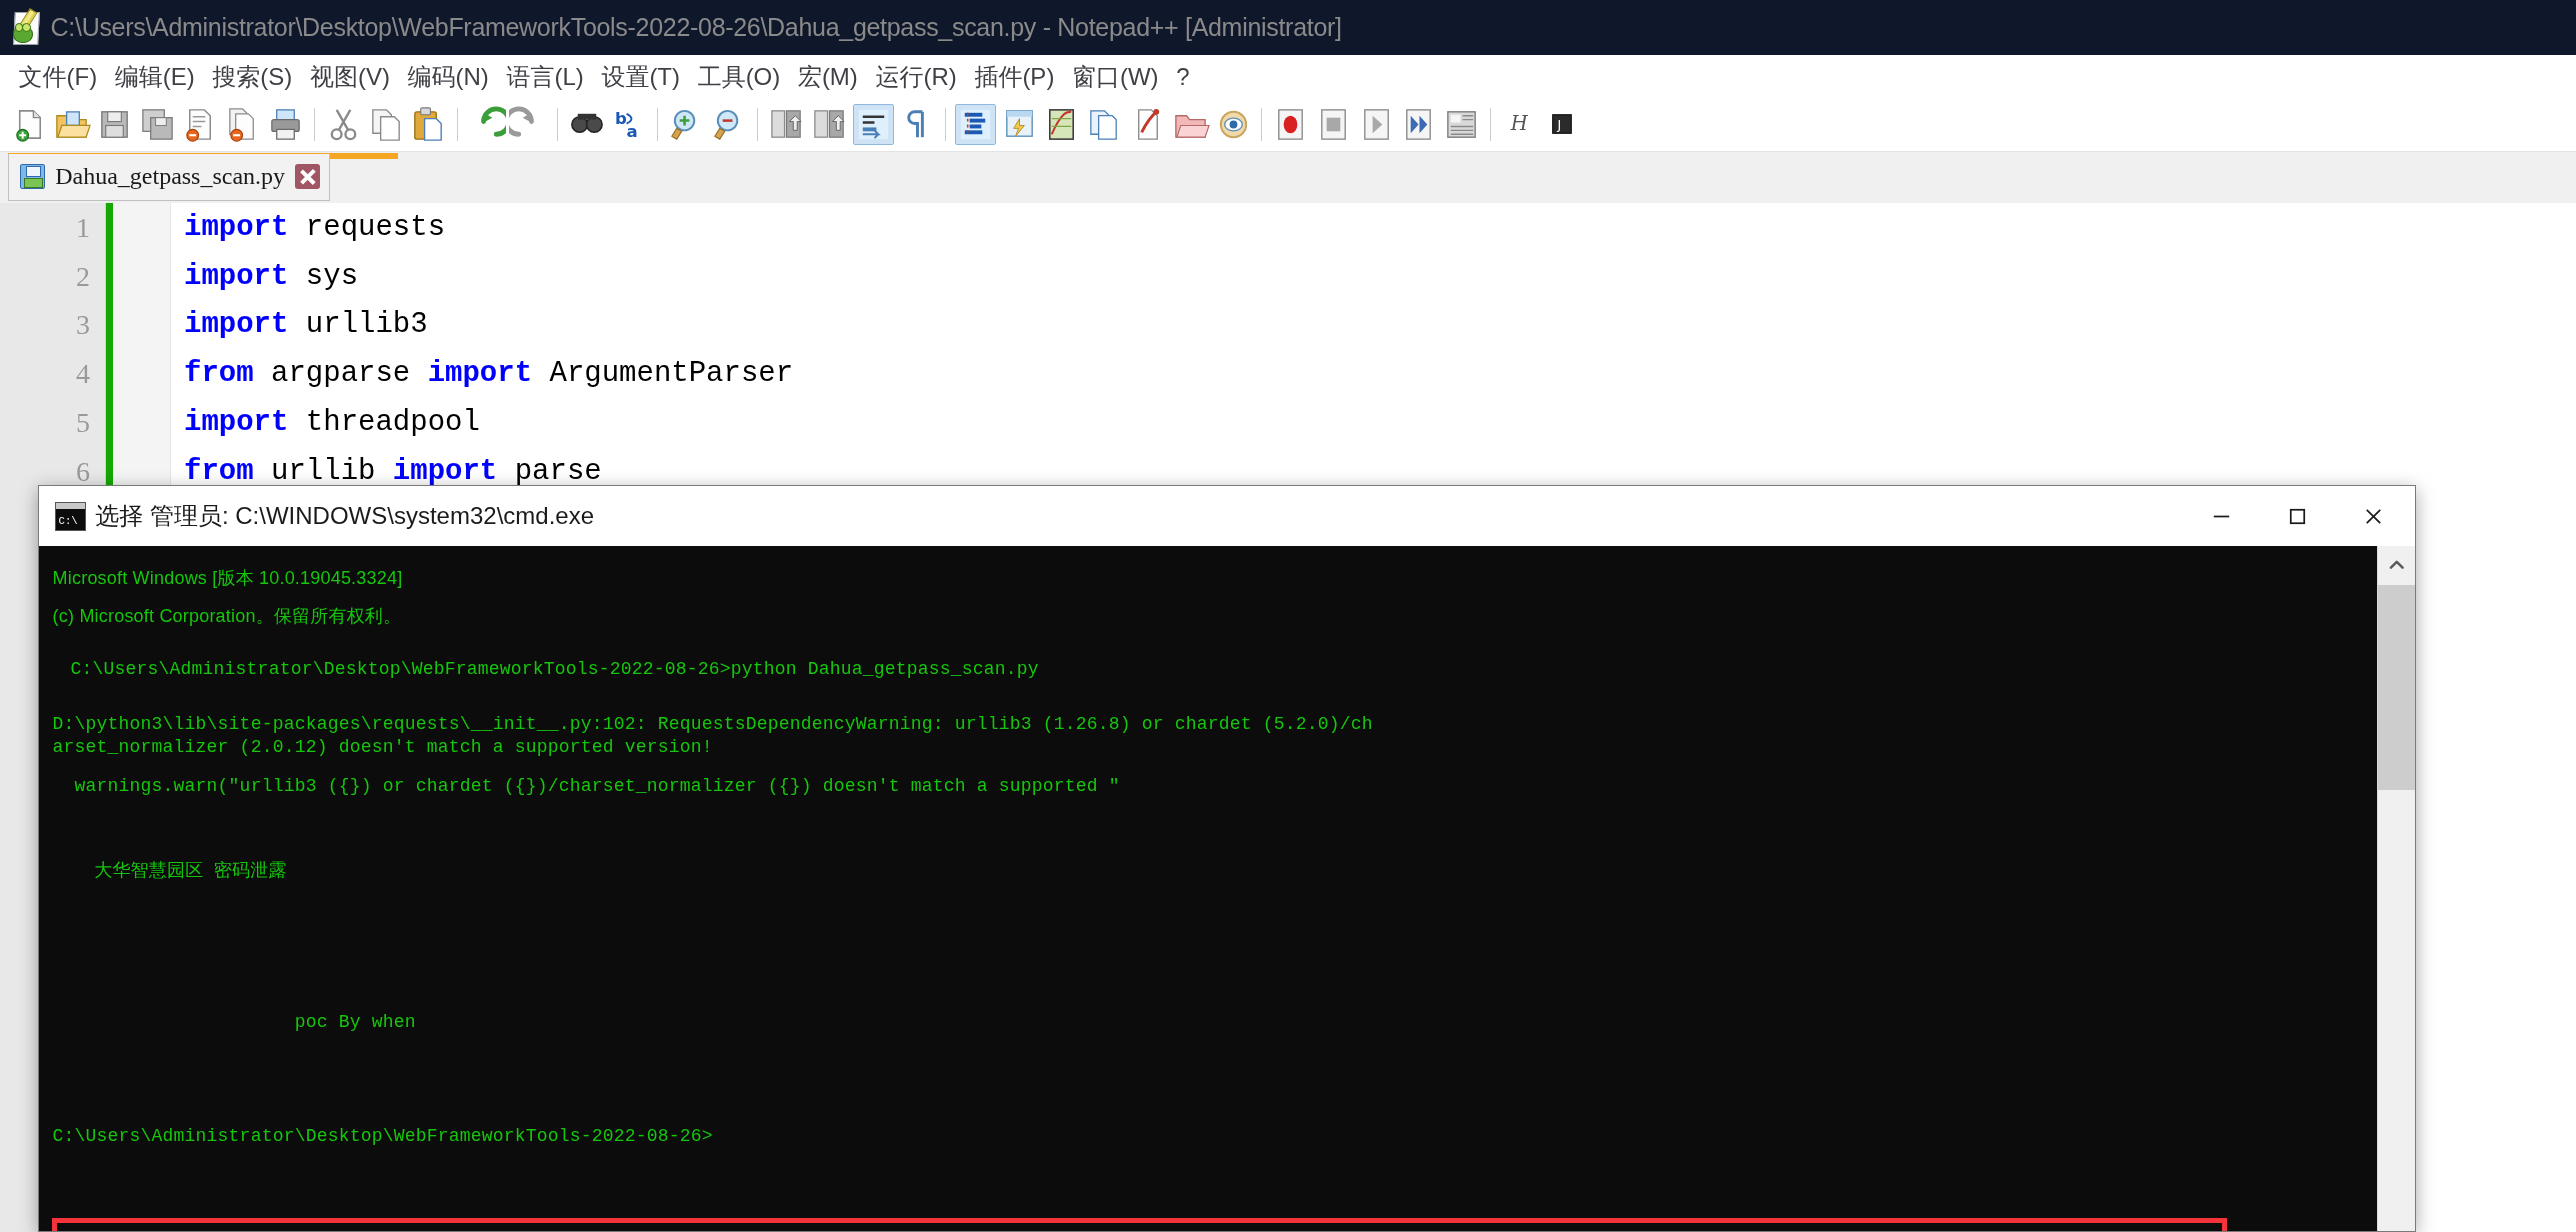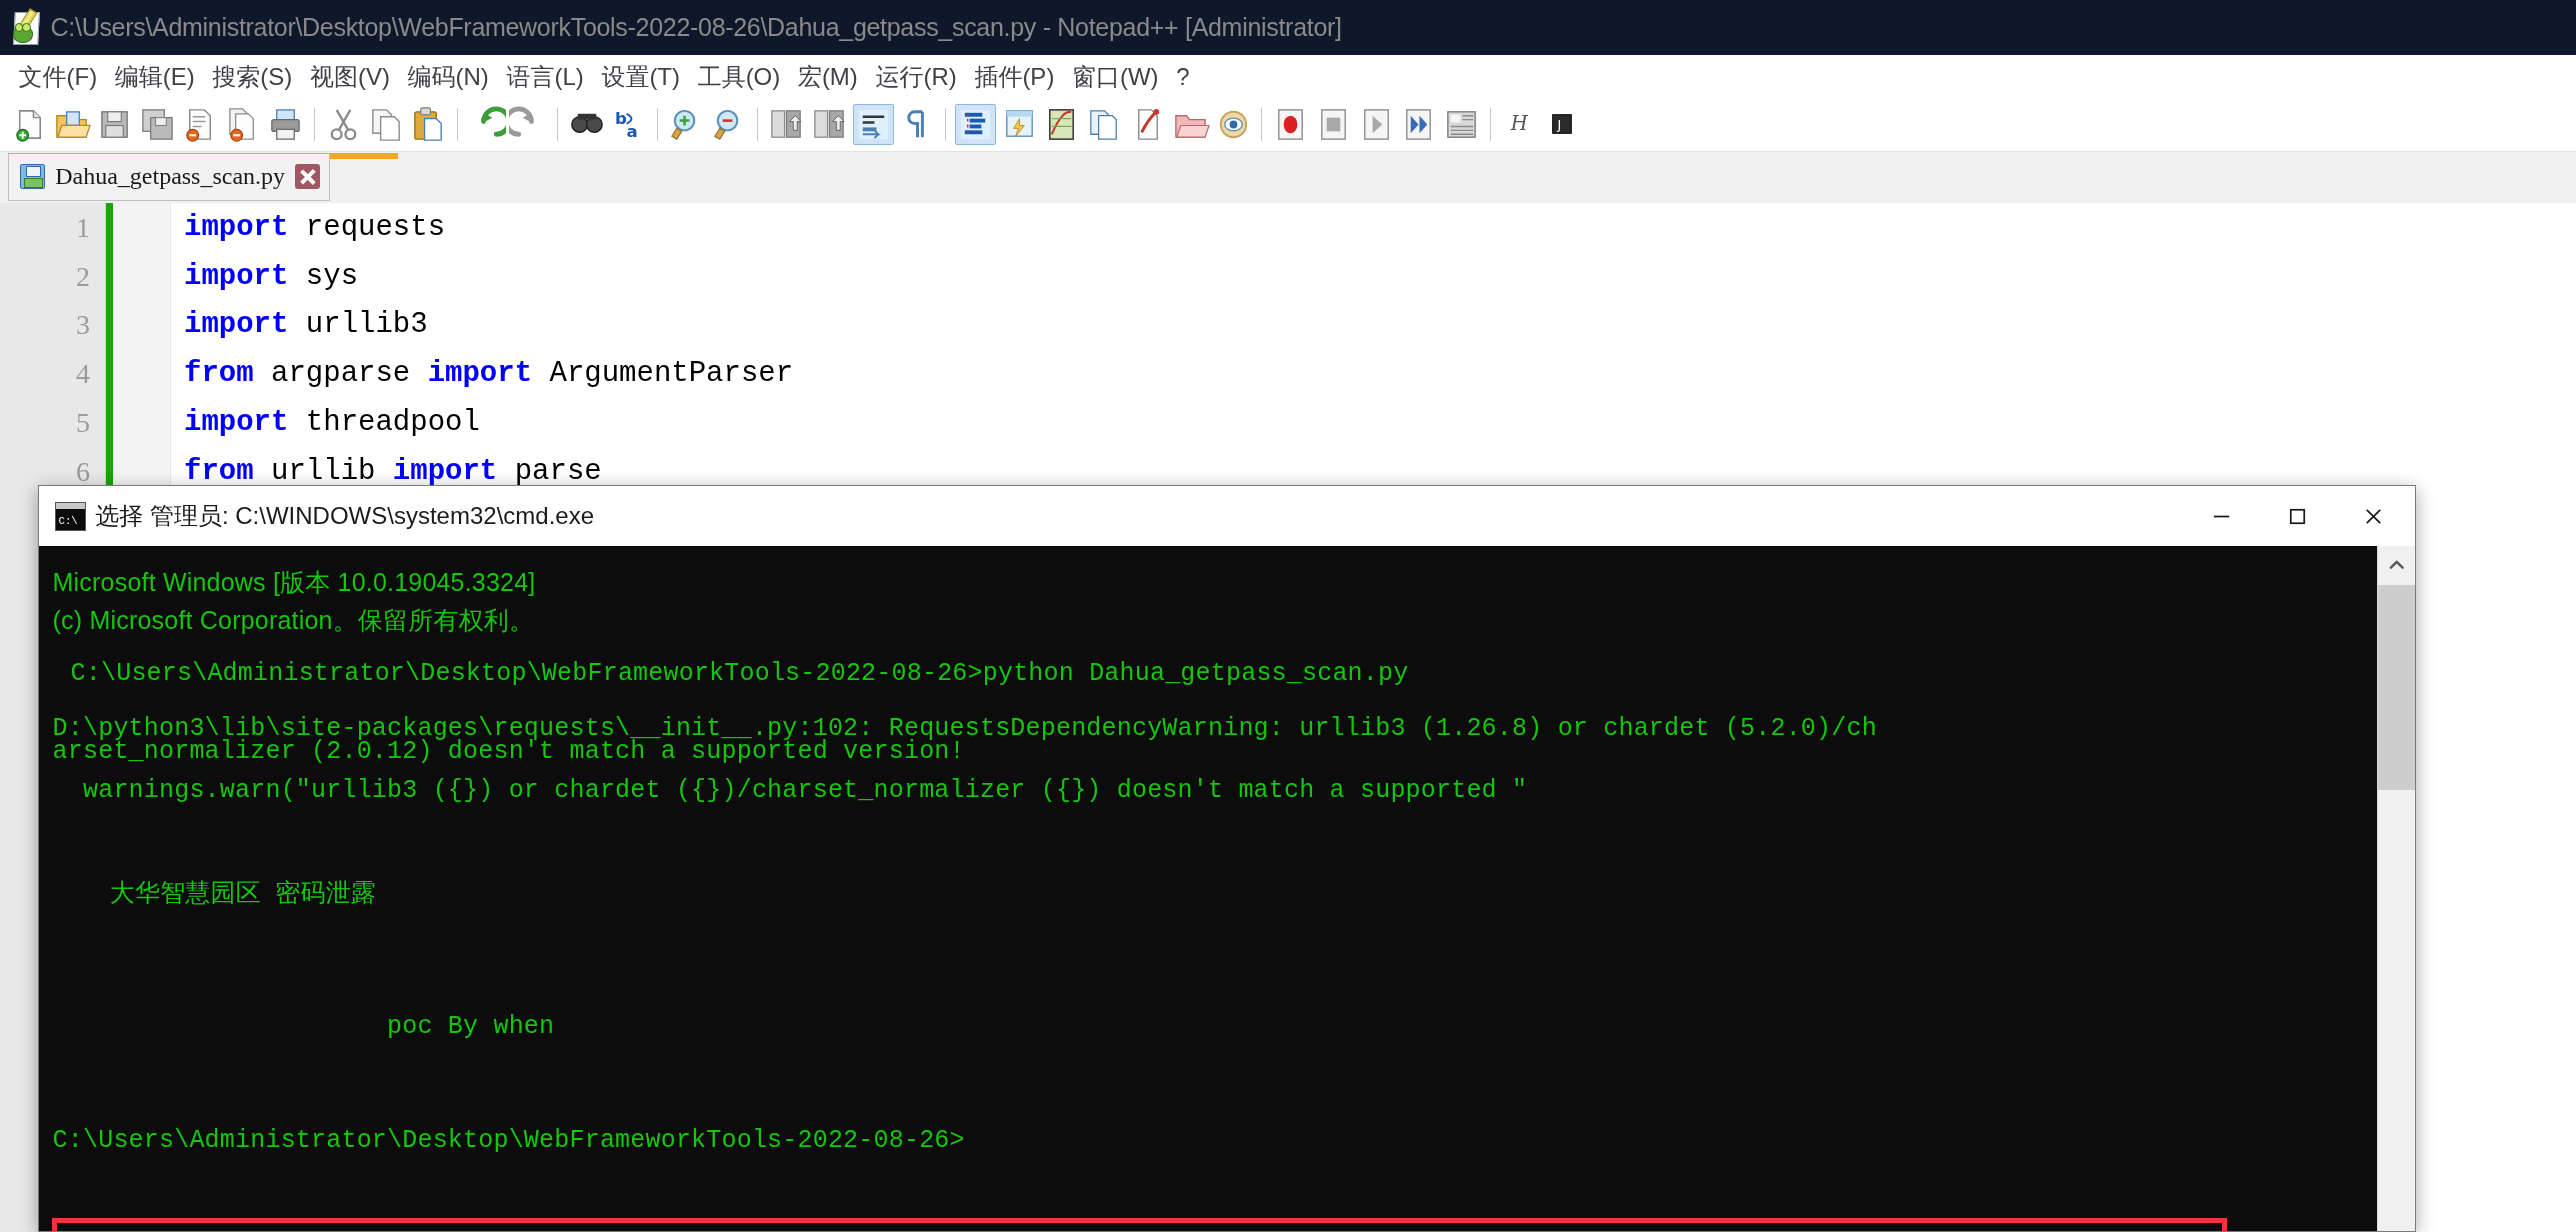--- a/index.html
+++ b/index.html
@@ -281,21 +281,21 @@
   #cmd-console {
     position: absolute; left: 0; top: 60px;
     width: 100%; height: 685px;
     background: #0c0c0c;
     overflow: hidden;
   }
   .con-line {
     position: absolute;
     left: 13.6px;
     font-family: "Liberation Mono", monospace;
-    font-size: 25px;
+    font-size: 18px;
     color: #16c60c;
     white-space: pre;
     letter-spacing: 0.2px;
   }
   .con-line.cjk { font-family: "Liberation Sans", sans-serif; }
 
   
   #cmd-scroll {
     position: absolute; right: 0; top: 60px;
     width: 37px; height: 685px;
@@ -715,21 +715,21 @@
   </div>
 
   <div id="cmd-console">
     <div id="con-lines">
         <div class="con-line cjk" style="top: 19.5px;">Microsoft Windows [版本 10.0.19045.3324]</div>
         <div class="con-line cjk" style="top: 58px;">(c) Microsoft Corporation。保留所有权利。</div>
         <div class="con-line" style="top: 113px; margin-left: 18px;">C:\Users\Administrator\Desktop\WebFrameworkTools-2022-08-26&gt;python Dahua_getpass_scan.py</div>
         <div class="con-line" style="top: 168px;">D:\python3\lib\site-packages\requests\__init__.py:102: RequestsDependencyWarning: urllib3 (1.26.8) or chardet (5.2.0)/ch</div>
         <div class="con-line" style="top: 191px;">arset_normalizer (2.0.12) doesn't match a supported version!</div>
         <div class="con-line" style="top: 230px;">  warnings.warn("urllib3 ({}) or chardet ({})/charset_normalizer ({}) doesn't match a supported "</div>
-        <div class="con-line cjk" style="top: 330px;">        大华智慧园区  密码泄露</div>
+        <div class="con-line cjk" style="top: 312px;">        大华智慧园区  密码泄露</div>
         <div class="con-line" style="top: 466px;">                      poc By when</div>
         <div class="con-line" style="top: 580px;">C:\Users\Administrator\Desktop\WebFrameworkTools-2022-08-26&gt;</div>
       </div>
 
     <div id="red-box"></div>
   </div>
 
   <div id="cmd-scroll">
     <div id="cmd-scroll-up">
       <svg width="19.5" height="19.5" viewBox="0 0 20 20">

